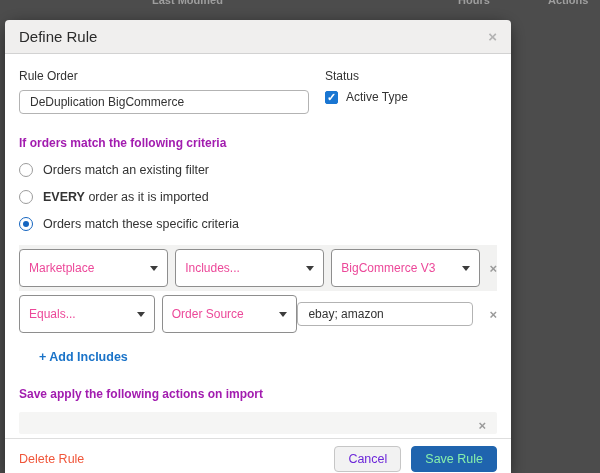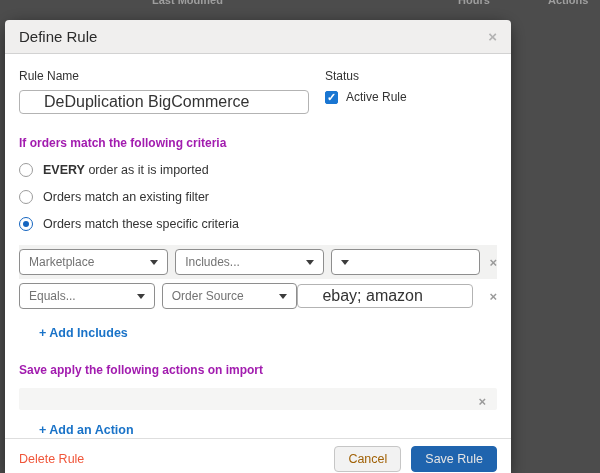--- a/index.html
+++ b/index.html
@@ -24,22 +24,22 @@
     border-radius:4px 4px 0 0; display:flex; align-items:center; padding:0 14px;
   }
   .modal-title { font-size:15px; color:#2b2b2b; }
   .close-x { margin-left:auto; color:#b3b3b3; font-size:15px; font-weight:bold; cursor:pointer; line-height:1; }
 
   .modal-body { padding:15px 14px 0 14px; position:relative; }
 
   .top-row { display:flex; }
   .field-label { font-size:12px; color:#333; margin-bottom:7px; }
   .text-input {
-    height:24px; border:1px solid #b3b3b3; border-radius:4px; padding:0 24px;
-    font-size:16px; color:#333; font-family:"Liberation Sans", sans-serif; outline:none; background:#fff;
+    height:24px; border:1px solid #b3b3b3; border-radius:4px; padding:0 10px;
+    font-size:12px; color:#333; font-family:"Liberation Sans", sans-serif; outline:none; background:#fff;
   }
   .rule-name-col { width:292px; }
   .rule-name-col .text-input { width:290px; }
   .status-col { margin-left:14px; }
   .checkbox-row { display:flex; align-items:center; margin-top:3px; }
   .checkbox { width:13px; height:13px; border:1px solid #9a9a9a; border-radius:2px; background:#fff; position:relative; }
   .checkbox.checked { background:#1976d2; border-color:#1976d2; }
   .checkbox.checked::after {
     content:"✓"; position:absolute; left:1px; top:-1px; color:#fff; font-size:11px; font-weight:bold;
   }
@@ -52,44 +52,44 @@
   .radio.on { border-color:#1565c0; }
   .radio.on::after { content:""; position:absolute; left:3px; top:3px; width:6px; height:6px; border-radius:50%; background:#1565c0; }
   .radio-label { margin-left:10px; }
   .radio-label b { font-weight:bold; }
 
   .criteria-block { margin-top:14px; }
   .criteria-row { display:flex; align-items:center; padding:4px 0; }
   .criteria-row.shaded { background:#f2f2f1; }
   .dropdown {
     width:176px; height:25px; border:1px solid #8e8e8e; border-radius:4px; background:#fff;
-    display:flex; align-items:center; justify-content:space-between; padding:12px 9px;
-    font-size:12px; color:#737373; margin-right:7px; cursor:pointer;
+    display:flex; align-items:center; justify-content:space-between; padding:18px 9px;
+    font-size:12px; color:#ec4899; margin-right:7px; cursor:pointer;
   }
   .dropdown:last-of-type { margin-right:0; }
   .caret { width:0; height:0; border-left:4px solid transparent; border-right:4px solid transparent; border-top:5px solid #3c3c3c; }
   .value-input { width:176px; margin-right:7px; }
   .remove-x { color:#9a9a9a; font-size:13px; font-weight:bold; margin-left:9px; cursor:pointer; line-height:1; }
 
   .add-link { display:inline-block; color:#1a73c8; font-size:12.5px; font-weight:bold; margin:13px 0 0 20px; cursor:pointer; text-decoration:none; }
 
   .action-panel { margin-top:11px; background:#f5f5f4; border-radius:2px; padding:9px 12px 13px 12px; position:relative; }
   .action-panel .remove-x { position:absolute; top:7px; right:11px; margin:0; }
   .action-dropdown { width:250px; margin-top:7px; }
 
   .modal-footer {
     position:absolute; left:0; right:0; bottom:0; height:41px;
     border-top:1px solid #dedede; display:flex; align-items:center; padding:0 14px;
     background:#fff; border-radius:0 0 4px 4px;
   }
   .delete-link { color:#f0563a; font-size:12.5px; cursor:pointer; }
   .footer-buttons { margin-left:auto; display:flex; }
   .btn { height:26px; padding:0 13px; border-radius:4px; font-size:12.5px; font-family:"Liberation Sans", sans-serif; cursor:pointer; display:flex; align-items:center; }
-  .btn-cancel { background:#f2f2f2; border:1px solid #c6c6c6; color:#a16207;margin-left:24px; }
-  .btn-save { background:#1f64ae; border:1px solid #1f64ae; color:#e5e5e5; margin-left:10px; }
+  .btn-cancel { background:#f2f2f2; border:1px solid #c6c6c6; color:#6d28d9;margin-left:24px; }
+  .btn-save { background:#1f64ae; border:1px solid #1f64ae; color:#86efac; margin-left:10px; }
 </style>
 </head>
 <body>
 
 <div class="backdrop">
   <span class="bg-col" style="left:152px">Last Modified</span>
   <span class="bg-col" style="left:458px">Hours</span>
   <span class="bg-col" style="left:548px">Actions</span>
 </div>
 
@@ -97,58 +97,59 @@
 
   <div class="modal-header">
     <span class="modal-title">Define Rule</span>
     <span class="close-x">×</span>
   </div>
 
   <div class="modal-body">
 
     <div class="top-row">
       <div class="rule-name-col">
-        <div class="field-label">Rule Name</div>
+        <div class="field-label">Rule Order</div>
         <input class="text-input" type="text" value="DeDuplication BigCommerce" style="">
       </div>
       <div class="status-col">
         <div class="field-label">Status</div>
         <div class="checkbox-row">
           <span class="checkbox checked"></span>
-          <span class="checkbox-label">Active Rule</span>
+          <span class="checkbox-label">Active Type</span>
         </div>
       </div>
     </div>
 
     <div class="section-heading">If orders match the following criteria</div>
 
     <div class="radio-row">
       <span class="radio"></span>
-      <span class="radio-label"><b>EVERY</b><span> order as it is imported</span></span>
+      <span class="radio-label">Orders match an existing filter</span>
     </div>
     <div class="radio-row">
       <span class="radio"></span>
-      <span class="radio-label">Orders match an existing filter</span>
+      <span class="radio-label"><b>EVERY</b><span> order as it is imported</span></span>
     </div>
     <div class="radio-row">
       <span class="radio on"></span>
       <span class="radio-label">Orders match these specific criteria</span>
     </div>
 
     <div class="criteria-block">
       <div class="criteria-row shaded">
         <div class="dropdown">
           <span>Marketplace</span>
           <span class="caret"></span>
         </div>
         <div class="dropdown">
           <span>Includes...</span>
           <span class="caret"></span>
         </div>
         <div class="dropdown">
+          <span>BigCommerce V3</span>
           <span class="caret"></span>
         </div>
         <span class="remove-x">×</span>
       </div>
 
       <div class="criteria-row">
         <div class="dropdown">
           <span>Equals...</span>
           <span class="caret"></span>
         </div>

